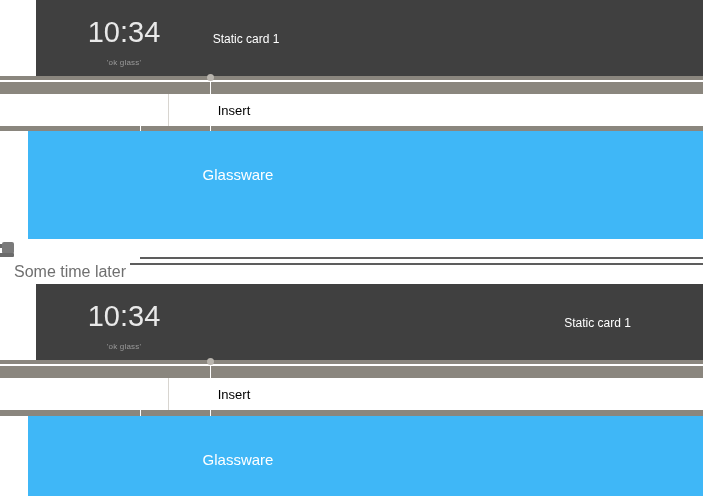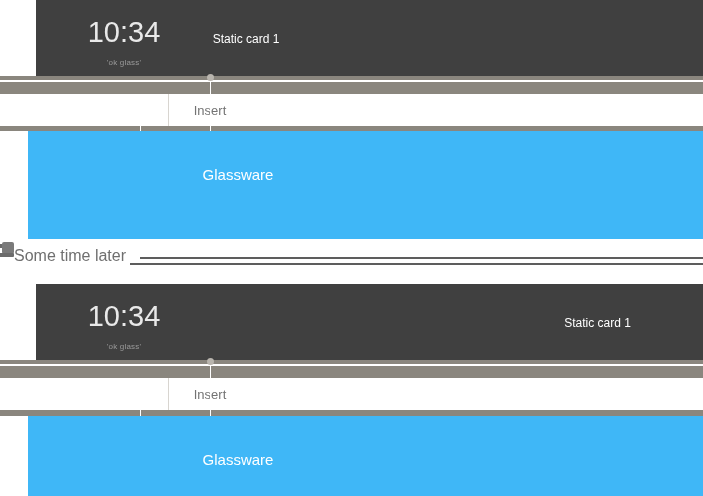--- a/index.html
+++ b/index.html
@@ -87,22 +87,23 @@
   
   .insert-row {
     background: #ffffff;
   }
   .insert-label {
     position: absolute;
     left: 0;
     width: 420px;
     text-align: center;
     font-size: 13px;
-    color: #737373;
-    white-space: nowrap;
+    color: #000000;
+    white-space: nowrap;
+    padding-left: 24px;
   }
 
   
   .glassware {
     background: #3fb7f7;
     margin-left: 28px;
   }
   .glassware-label {
     position: absolute;
     left: 0;
@@ -210,21 +211,21 @@
   <div class="vsep" style="left:210px;top:76px;height:4px;"></div>
   <div class="vsep" style="left:210px;top:82px;height:12px;"></div>
   <div class="vsep-dark" style="left:168px;top:94px;height:32px;"></div>
   <div class="vsep" style="left:210px;top:94px;height:32px;"></div>
   <div class="vsep" style="left:140px;top:126px;height:5px;"></div>
   <div class="vsep" style="left:210px;top:126px;height:5px;"></div>
   <div class="vsep" style="left:8px;top:230px;height:9px;"></div>
   <div class="notch" style="left:207px;top:74px;"></div>
 
   <div class="band later-row" style="top:239px;height:39px;">
-    <div class="later-text" style="top:5px;">Some time later</div>
+    <div class="later-text" style="top:21px;">Some time later</div>
     <div class="later-rule" style="left:140px;top:18px;width:563px;"></div>
     <div class="later-rule2" style="left:130px;top:24px;width:573px;"></div>
     <div class="later-icon">
       <div class="ibar" style="top:2px;"></div>
       <div class="icap"></div>
       <div class="ibar" style="top:11px;"></div>
     </div>
   </div>
 
   <div class="band glass-card" style="top:284px;height:76px;">

